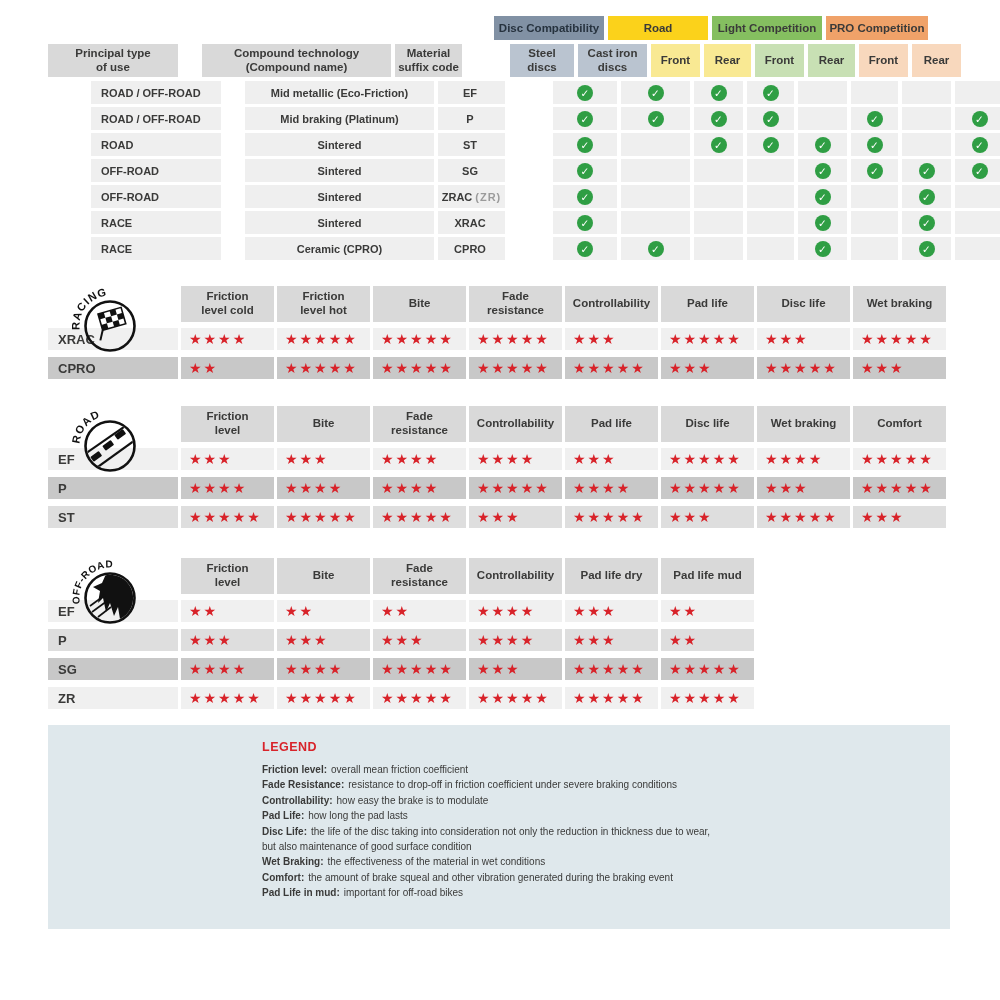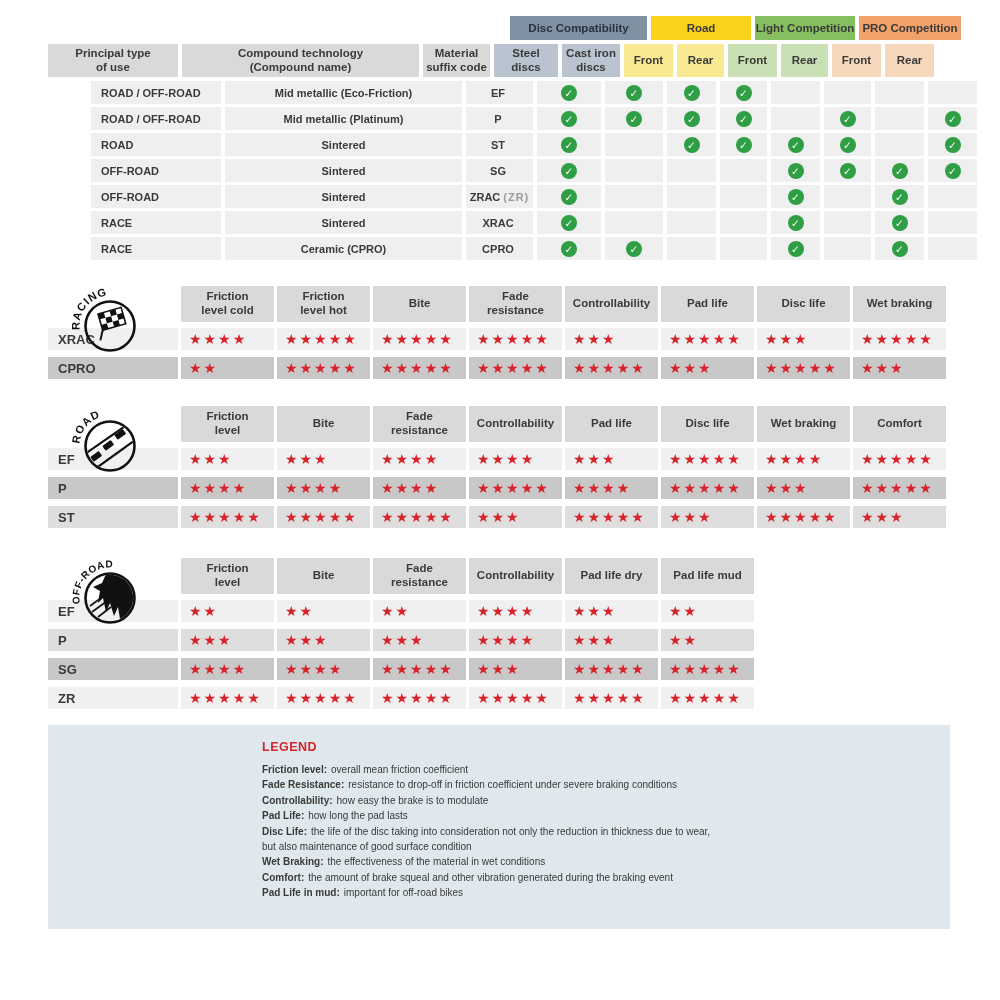--- a/index.html
+++ b/index.html
@@ -25,37 +25,37 @@
   .page{
     position:relative;width:1000px;height:1000px;background:#fff;
     font-family:"Liberation Sans","DejaVu Sans",sans-serif;color:var(--text);
     padding:16px 50px 0 48px;box-sizing:border-box;overflow:hidden;
   }
   
   .compat-group-row{display:flex;column-gap:4px;height:24px;margin-bottom:4px;}
   .gspacer{width:442px;flex:none;}
   .gcell{flex:none;display:flex;align-items:center;justify-content:center;
     font-size:11.5px;font-weight:bold;}
-  .g-disc{width:137px;background:var(--disc-head);color:#26323e;margin-left:16px;}
+  .g-disc{width:110px;background:var(--disc-head);color:#26323e;}
   .g-road{width:100px;background:var(--road-head);}
-  .g-lc{width:100px;background:var(--lc-head);}
+  .g-lc{width:110px;background:var(--lc-head);}
   .g-pro{width:102px;background:var(--pro-head);}
   .compat-sub-row{display:flex;column-gap:4px;height:33px;margin-bottom:4px;}
   .cell{flex:none;display:flex;align-items:center;justify-content:center;box-sizing:border-box;}
   .hcell{background:var(--head);font-size:11.5px;font-weight:bold;text-align:center;
     white-space:pre-line;line-height:1.18;}
   .sub-disc{background:var(--disc-sub);}
   .sub-road{background:var(--road-sub);}
   .sub-lc{background:var(--lc-sub);}
   .sub-pro{background:var(--pro-sub);}
   .c-use{width:130px;}
-  .c-tech{width:237px;}
+  .c-tech{width:189px;margin-left:20px;}
   .c-suffix{width:67px;}
-  .w-steel{width:64px;}
-  .w-cast{width:58px;}
+  .w-steel{width:64px;margin-left:44px;}
+  .w-cast{width:69px;}
   .w-rf{width:49px;}
   .w-rr{width:47px;}
   .w-pf{width:49px;}
   .w-pr{width:49px;}
   .compat-row{display:flex;column-gap:4px;height:23px;margin-bottom:3px;padding-left:43px;}
   .compat-row .cell{background:var(--cell);font-size:11px;font-weight:bold;}
   .compat-row .c-use{justify-content:flex-start;padding-left:10px;}
   .suffix-note{color:#9b9b9b;margin-left:3px;letter-spacing:1px;}
   .check-badge{width:16px;height:16px;border-radius:50%;background:var(--check-green);
     color:#fff;font-size:10.5px;font-weight:bold;display:flex;align-items:center;justify-content:center;}
@@ -146,21 +146,21 @@
           <div class="cell check-cell w-rr">
             <span class="check-badge">✓</span>
           </div>
           <div class="cell check-cell w-rf"></div>
           <div class="cell check-cell w-rr"></div>
           <div class="cell check-cell w-pf"></div>
           <div class="cell check-cell w-pr"></div>
         </div>
         <div class="compat-row">
           <div class="cell c-use">ROAD / OFF-ROAD</div>
-          <div class="cell c-tech">Mid metallic (Platinum)</div>
+          <div class="cell c-tech">Mid braking (Platinum)</div>
           <div class="cell c-suffix">
             <span class="suffix-main">P</span>
             <span class="suffix-note"></span>
           </div>
           <div class="cell check-cell w-steel">
             <span class="check-badge">✓</span>
           </div>
           <div class="cell check-cell w-cast">
             <span class="check-badge">✓</span>
           </div>

